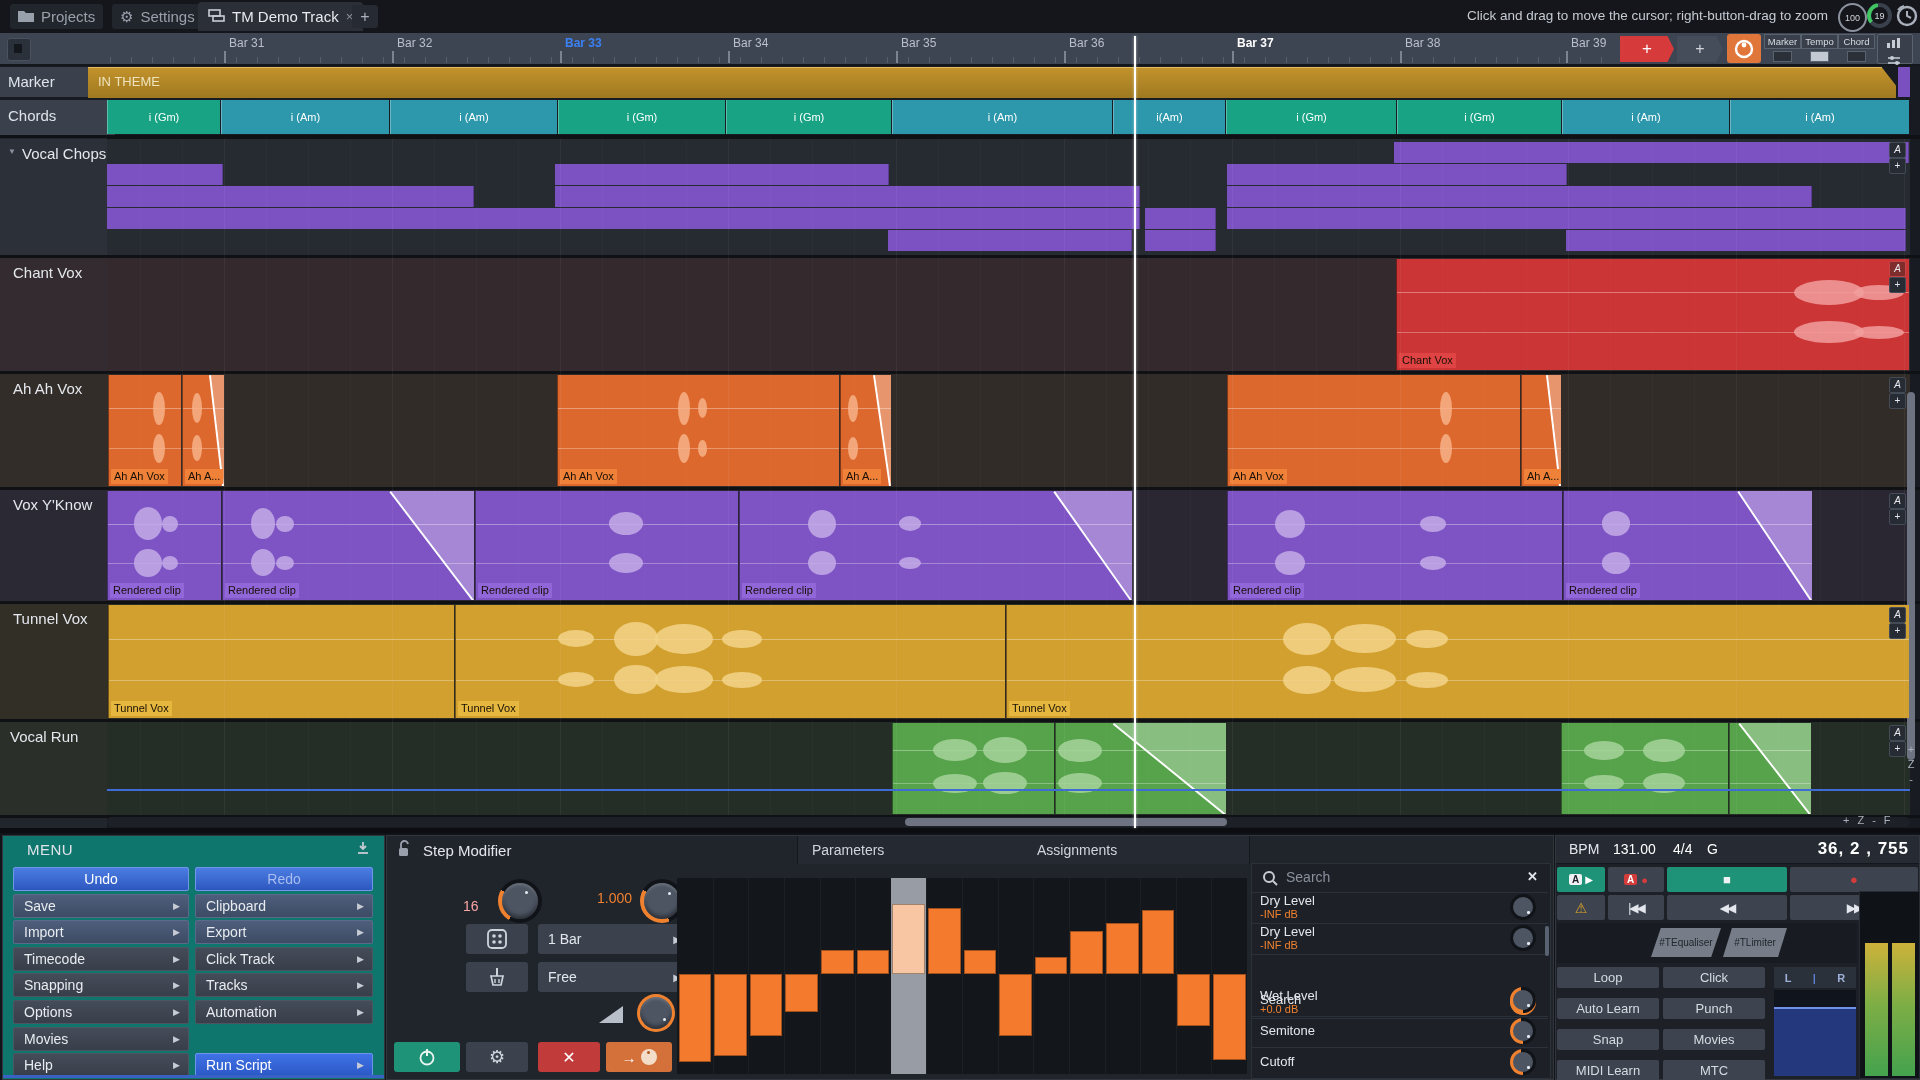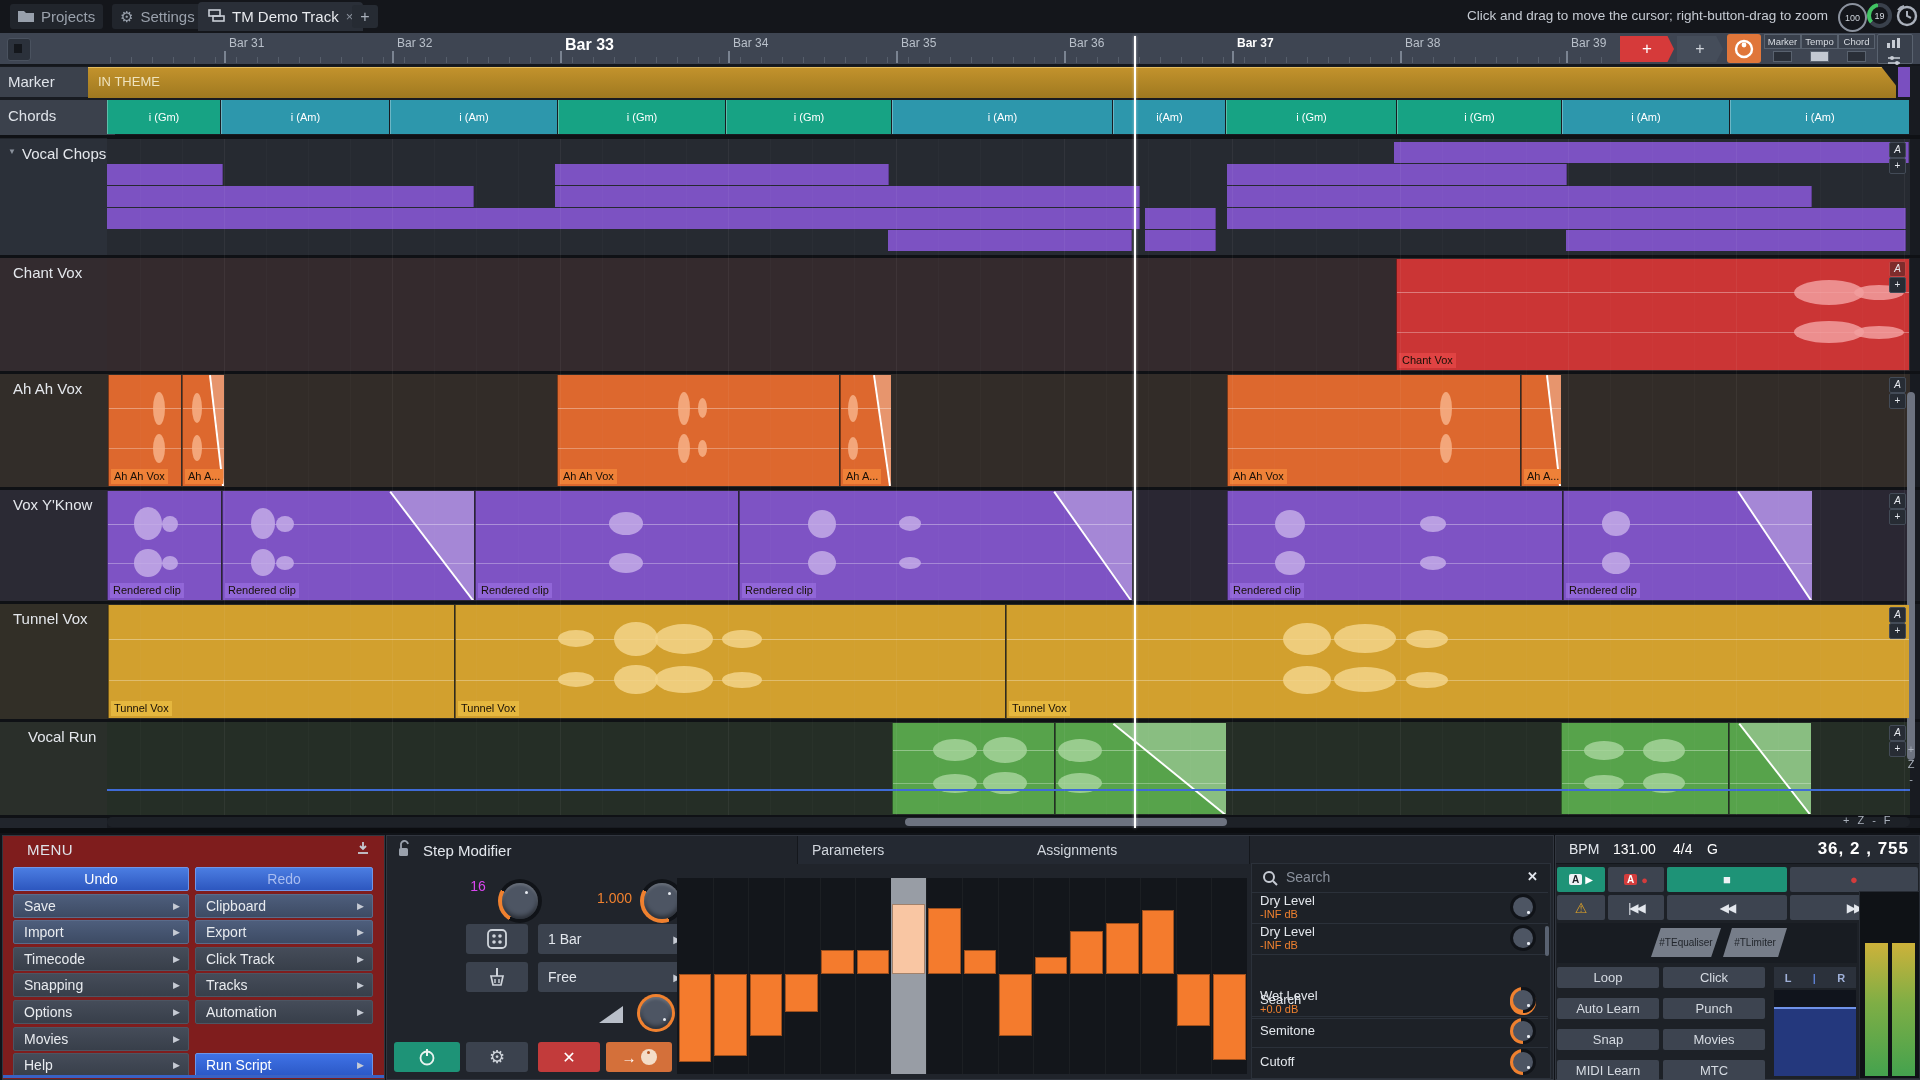--- a/index.html
+++ b/index.html
@@ -170,21 +170,21 @@
       <div style="position: absolute; left: 1517px; top: 57px; width: 1px; height: 6px; background: rgb(86, 94, 107);"></div>
       <div style="position: absolute; left: 1538px; top: 57px; width: 1px; height: 6px; background: rgb(86, 94, 107);"></div>
       <div style="position: absolute; left: 1559px; top: 57px; width: 1px; height: 6px; background: rgb(86, 94, 107);"></div>
       <div style="position: absolute; left: 1580px; top: 57px; width: 1px; height: 6px; background: rgb(86, 94, 107);"></div>
       <div style="position: absolute; left: 1601px; top: 57px; width: 1px; height: 6px; background: rgb(86, 94, 107);"></div>
       <div style="position: absolute; left: 224px; top: 51px; width: 2px; height: 12px; background: rgb(122, 131, 145);"></div>
       <div style="position: absolute; left: 229px; top: 36px; font-size: 12px; color: rgb(185, 192, 202); font-weight: normal;">Bar 31</div>
       <div style="position: absolute; left: 392px; top: 51px; width: 2px; height: 12px; background: rgb(122, 131, 145);"></div>
       <div style="position: absolute; left: 397px; top: 36px; font-size: 12px; color: rgb(185, 192, 202); font-weight: normal;">Bar 32</div>
       <div style="position: absolute; left: 560px; top: 51px; width: 2px; height: 12px; background: rgb(122, 131, 145);"></div>
-      <div style="position: absolute; left: 565px; top: 36px; font-size: 16px; color: #ffffff; font-weight: bold;">Bar 33</div>
+      <div style="position: absolute; left: 565px; top: 36px; font-size: 12px; color: #3b82f6; font-weight: bold;">Bar 33</div>
       <div style="position: absolute; left: 728px; top: 51px; width: 2px; height: 12px; background: rgb(122, 131, 145);"></div>
       <div style="position: absolute; left: 733px; top: 36px; font-size: 12px; color: rgb(185, 192, 202); font-weight: normal;">Bar 34</div>
       <div style="position: absolute; left: 896px; top: 51px; width: 2px; height: 12px; background: rgb(122, 131, 145);"></div>
       <div style="position: absolute; left: 901px; top: 36px; font-size: 12px; color: rgb(185, 192, 202); font-weight: normal;">Bar 35</div>
       <div style="position: absolute; left: 1064px; top: 51px; width: 2px; height: 12px; background: rgb(122, 131, 145);"></div>
       <div style="position: absolute; left: 1069px; top: 36px; font-size: 12px; color: rgb(185, 192, 202); font-weight: normal;">Bar 36</div>
       <div style="position: absolute; left: 1232px; top: 51px; width: 2px; height: 12px; background: rgb(122, 131, 145);"></div>
       <div style="position: absolute; left: 1237px; top: 36px; font-size: 12px; color: rgb(255, 255, 255); font-weight: bold;">Bar 37</div>
       <div style="position: absolute; left: 1400px; top: 51px; width: 2px; height: 12px; background: rgb(122, 131, 145);"></div>
       <div style="position: absolute; left: 1405px; top: 36px; font-size: 12px; color: rgb(185, 192, 202); font-weight: normal;">Bar 38</div>
@@ -411,21 +411,21 @@
         <div style="position: absolute; left: 327px; top: 19.4925px; width: 62px; height: 28.815px; background: rgb(243, 212, 136); border-radius: 50%; opacity: 0.85;"></div>
         <div style="position: absolute; left: 327px; top: 62.0935px; width: 62px; height: 24.973px; background: rgb(243, 212, 136); border-radius: 50%; opacity: 0.85;"></div>
         <div style="position: absolute; left: 399px; top: 24.5775px; width: 42px; height: 18.645px; background: rgb(243, 212, 136); border-radius: 50%; opacity: 0.85;"></div>
         <div style="position: absolute; left: 399px; top: 66.5005px; width: 42px; height: 16.159px; background: rgb(243, 212, 136); border-radius: 50%; opacity: 0.85;"></div>
         <div style="position: absolute; left: 2px; bottom: 2px; max-width: 896px; background: rgb(229, 183, 62); color: rgb(24, 16, 7); font-size: 11px; padding: 0px 3px; line-height: 15px; white-space: nowrap; overflow: hidden;">Tunnel Vox</div>
       </div>
       <div class="chip" style="position: absolute; left: 1889px; top: 607px; z-index: 4; font-style: italic;">A</div>
       <div class="chip" style="position: absolute; left: 1889px; top: 623px; z-index: 4;">+</div>
       <div style="position: absolute; left: 107px; top: 722px; width: 1803px; height: 93px; background: rgb(37, 46, 38);"></div>
       <div style="position: absolute; left: 0px; top: 722px; width: 107px; height: 93px; background: rgb(42, 47, 42);"></div>
-      <div style="position: absolute; left: 28px; top: 728px; color: rgb(228, 231, 236); font-size: 15px;">Vocal Run</div>
+      <div style="position: absolute; left: 10px; top: 728px; color: rgb(228, 231, 236); font-size: 15px;">Vocal Run</div>
       <div style="position: absolute; left: 0px; top: 815px; width: 1920px; height: 3px; background: rgb(15, 17, 21);"></div>
       <div style="position: absolute; left: 892px; top: 723px; width: 161px; height: 91px; background: rgb(87, 163, 75); border-left: 1px solid rgba(0, 0, 0, 0.45); z-index: 2; overflow: hidden;">
         <div style="position: absolute; left: 0px; top: 27.3px; width: 161px; height: 1px; background: rgba(255, 255, 255, 0.35);"></div>
         <div style="position: absolute; left: 0px; top: 60.06px; width: 161px; height: 1px; background: rgba(255, 255, 255, 0.3);"></div>
         <div style="position: absolute; left: 40px; top: 16.38px; width: 44px; height: 21.84px; background: rgb(165, 212, 154); border-radius: 50%; opacity: 0.85;"></div>
         <div style="position: absolute; left: 40px; top: 50.596px; width: 44px; height: 18.928px; background: rgb(165, 212, 154); border-radius: 50%; opacity: 0.85;"></div>
         <div style="position: absolute; left: 90px; top: 14.3325px; width: 44px; height: 25.935px; background: rgb(165, 212, 154); border-radius: 50%; opacity: 0.85;"></div>
         <div style="position: absolute; left: 90px; top: 48.8215px; width: 44px; height: 22.477px; background: rgb(165, 212, 154); border-radius: 50%; opacity: 0.85;"></div>
       </div>
       <div style="position: absolute; left: 1055px; top: 723px; width: 170px; height: 91px; background: rgb(87, 163, 75); border-left: 1px solid rgba(0, 0, 0, 0.45); z-index: 2; overflow: hidden;">
@@ -511,21 +511,21 @@
   <div class="a" style="left:1843px;top:814px;width:74px;color:#aab1bc;font-size:11px;display:flex;gap:8px;">
     <span>+</span>
     <span>Z</span>
     <span>-</span>
     <span>F</span>
   </div>
 
   <div class="a" style="left:0;top:828px;width:1920px;height:5px;background:#0b0d10;"></div>
   <div class="a" style="left:0;top:833px;width:1920px;height:247px;background:#101318;"></div>
 
-  <div class="a" style="left:2px;top:835px;width:381px;height:243px;background:#7f1d1d;border:1px solid #31363f;">
+  <div class="a" style="left:2px;top:835px;width:381px;height:243px;background:#0f766e;border:1px solid #31363f;">
     <div class="a" style="left:24px;top:5px;color:#dfe3e9;font-size:15px;letter-spacing:.5px;">MENU</div>
     <div class="a" style="left:352px;top:4px;">
       <svg width="16" height="16" viewBox="0 0 16 16">
           <path d="M8 2 v7 M5 6 l3 3 3-3" stroke="#c6cbd3" stroke-width="1.8" fill="none"></path>
           <path d="M3 13 h10" stroke="#c6cbd3" stroke-width="1.8"></path>
         </svg>
     </div>
     <div class="a" id="menu-grid" style="left:0;top:0;width:381px;height:243px;">
         <div style="position: absolute; left: 10px; top: 31px; width: 176px; height: 24px; background: linear-gradient(rgb(75, 125, 226), rgb(45, 87, 191)); border: 1px solid rgb(112, 150, 232); border-radius: 2px; color: rgb(255, 255, 255); font-size: 14px; display: flex; align-items: center; justify-content: center; padding-left: 0px; box-sizing: border-box;">Undo</div>
         <div style="position: absolute; left: 192px; top: 31px; width: 178px; height: 24px; background: linear-gradient(rgb(75, 125, 226), rgb(45, 87, 191)); border: 1px solid rgb(112, 150, 232); border-radius: 2px; color: rgb(169, 189, 240); font-size: 14px; display: flex; align-items: center; justify-content: center; padding-left: 0px; box-sizing: border-box;">Redo</div>
@@ -554,21 +554,21 @@
         </svg>
     </div>
     <div class="a" style="left:36px;top:6px;color:#e3e7ed;font-size:15px;">Step Modifier</div>
     <div class="a" style="left:410px;top:0;width:226px;height:28px;background:#242932;border-left:1px solid #14171c;border-right:1px solid #14171c;display:flex;align-items:center;">
       <span style="padding-left:14px;color:#d0d5dc;font-size:14px;">Parameters</span>
     </div>
     <div class="a" style="left:636px;top:0;width:226px;height:28px;background:#242932;border-right:1px solid #14171c;display:flex;align-items:center;">
       <span style="padding-left:14px;color:#d0d5dc;font-size:14px;">Assignments</span>
     </div>
 
-    <div class="a" style="left:76px;top:42px;width:30px;text-align:center;color:#d946ef;font-size:14px;">16</div>
+    <div class="a" style="left:76px;top:62px;width:30px;text-align:left;color:#fca5a5;font-size:14px;">16</div>
     <div class="a" style="left:111px;top:43px;width:44px;height:44px;border-radius:50%;background:conic-gradient(from 210deg,#f0812f 0deg 90deg,#101318 90deg 360deg);">
       <div class="kcore" style="left:4px;top:4px;width:36px;height:36px;"></div>
         <div class="kdot" style="left:27px;top:12px;"></div>
     </div>
     <div class="a" style="left:195px;top:54px;width:50px;text-align:right;color:#f0812f;font-size:14px;">1.000</div>
     <div class="a" style="left:253px;top:43px;width:44px;height:44px;border-radius:50%;background:conic-gradient(from 160deg,#f0812f 0deg 140deg,#101318 140deg 360deg);">
       <div class="kcore" style="left:4px;top:4px;width:36px;height:36px;"></div>
         <div class="kdot" style="left:28px;top:13px;"></div>
     </div>
 

